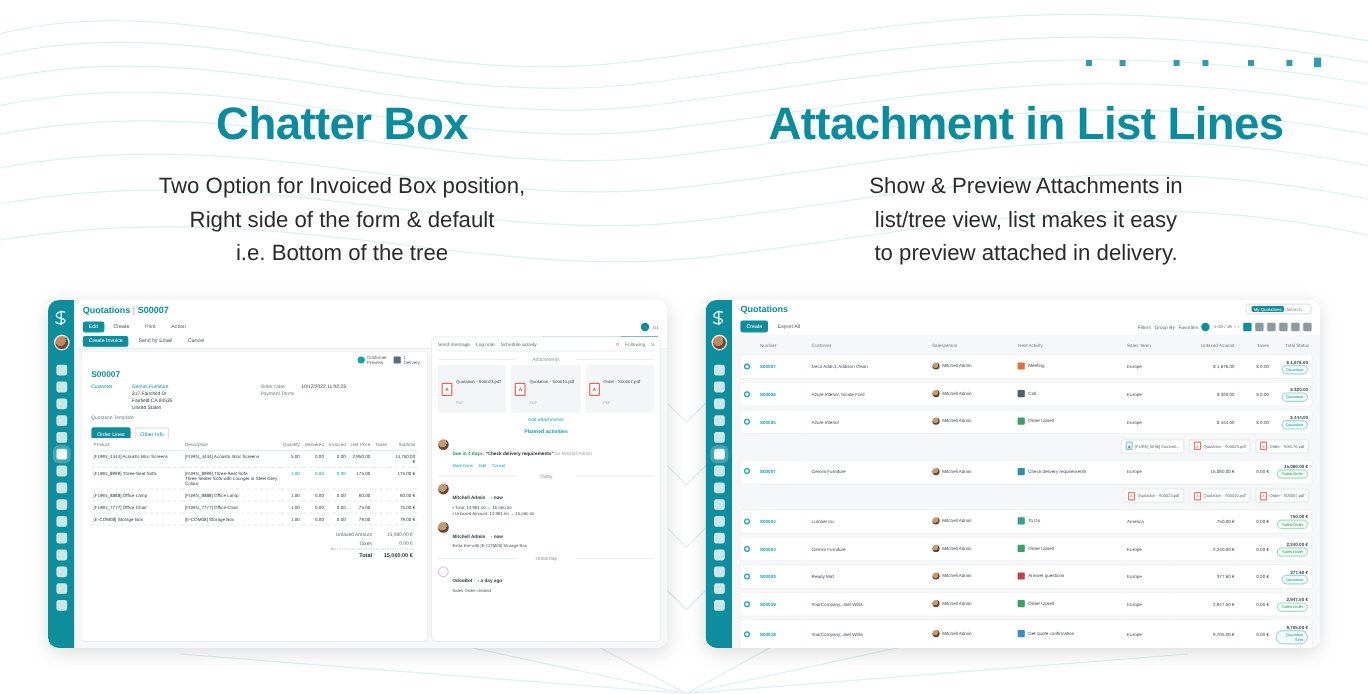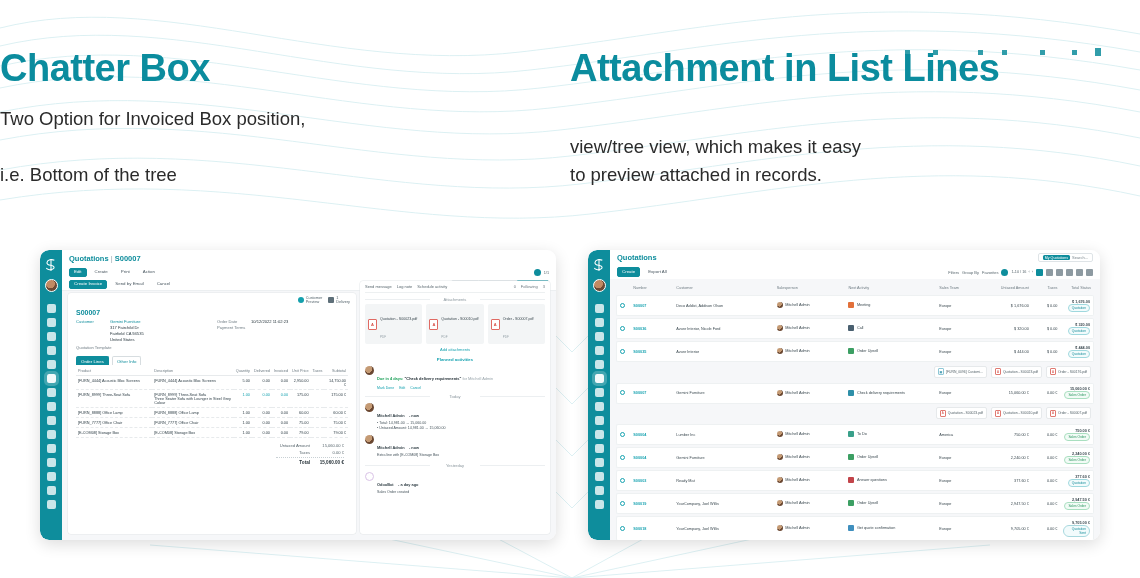--- a/index.html
+++ b/index.html
@@ -7,21 +7,21 @@
     width:1140px; height:578px; overflow:hidden; position:relative;
     background:#ffffff;
     font-family:"Liberation Sans", sans-serif;
     -webkit-font-smoothing:antialiased;
   }
   .bg-waves { position:absolute; inset:0; z-index:0; pointer-events:none; }
 
   
   .headings { position:absolute; top:0; left:0; width:1140px; z-index:3;
               display:flex; }
-  .hcol { width:570px; text-align:left; }
+  .hcol { width:570px; text-align:center;margin-top:36px; }
   .hcol h1 { font-size:38px; font-weight:bold; color:#0B8C9E; letter-spacing:-0.5px;
              margin-top:48px; line-height:1.08; }
   .hcol p { font-size:18.5px; color:#2b2b2b; line-height:1.52; margin-top:16px; }
 
   
   .shot { position:absolute; background:#ffffff; border-radius:9px;
           box-shadow:0 4px 16px rgba(0,0,0,.14); overflow:hidden; z-index:2; }
   .shot-inner { position:absolute; inset:0; display:flex; }
 
   .osidebar { width:22px; background:#0e8d9c; border-radius:9px 0 0 9px;
@@ -203,30 +203,30 @@
       <rect x="1072" y="50" width="5" height="5"></rect>
     <rect x="1095" y="48" width="6" height="8"></rect>
   </g>
 </svg>
 
 <div class="headings">
   <div class="hcol">
     <h1>Chatter Box</h1>
     <p>
       <span>Two Option for Invoiced Box position,</span><br>
-      <br>
+      <span>Right side of the form &amp; default</span><br>
       <span>i.e. Bottom of the tree</span>
     </p>
   </div>
   <div class="hcol">
     <h1>Attachment in List Lines</h1>
     <p>
-      <br>
-      <span>view/tree view, which makes it easy</span><br>
-      <span>to preview attached in records.</span>
+      <span>Show &amp; Preview Attachments in</span><br>
+      <span>list/tree view, list makes it easy</span><br>
+      <span>to preview attached in delivery.</span>
     </p>
   </div>
 </div>
 
 <div class="shot" id="shot-left" style="left:40px; top:250px; width:516px; height:290px;text-decoration:underline;">
   <div class="shot-inner">
     <div class="osidebar">
       <svg class="ologo" viewBox="0 0 24 24" fill="none" stroke="#fff" stroke-width="1.6">
         <path d="M17 5c-4-2-10-1-11 3s5 4 8 5 4 4 0 5.5-8 0-9-2"></path>
         <path d="M12 3v18"></path>

